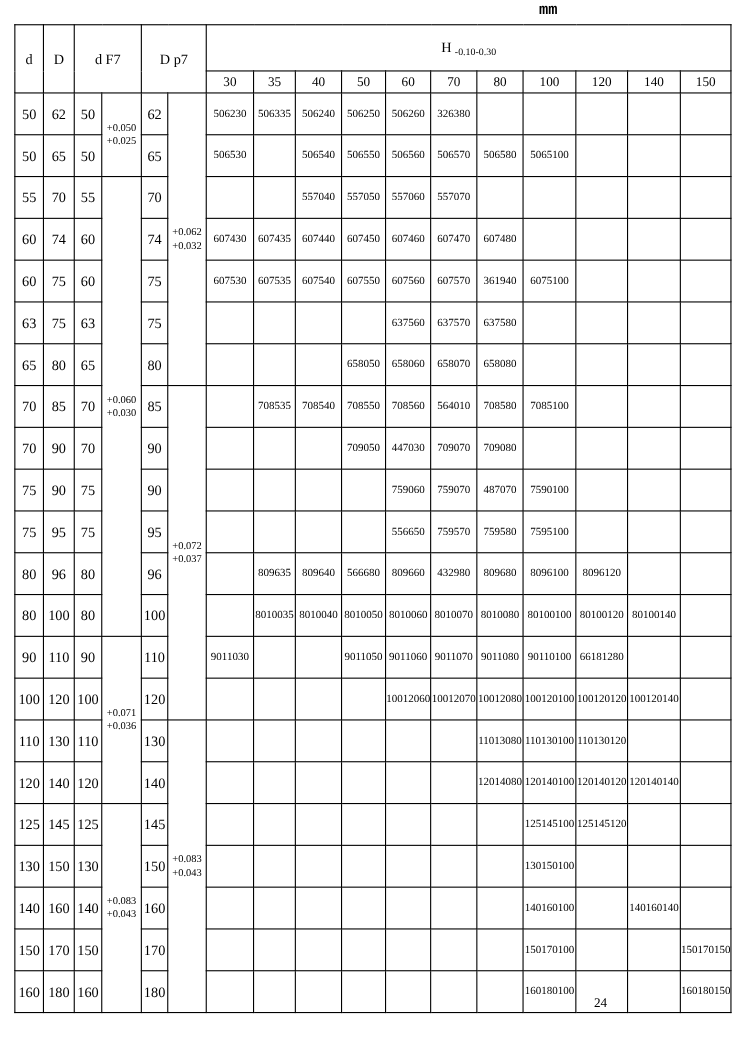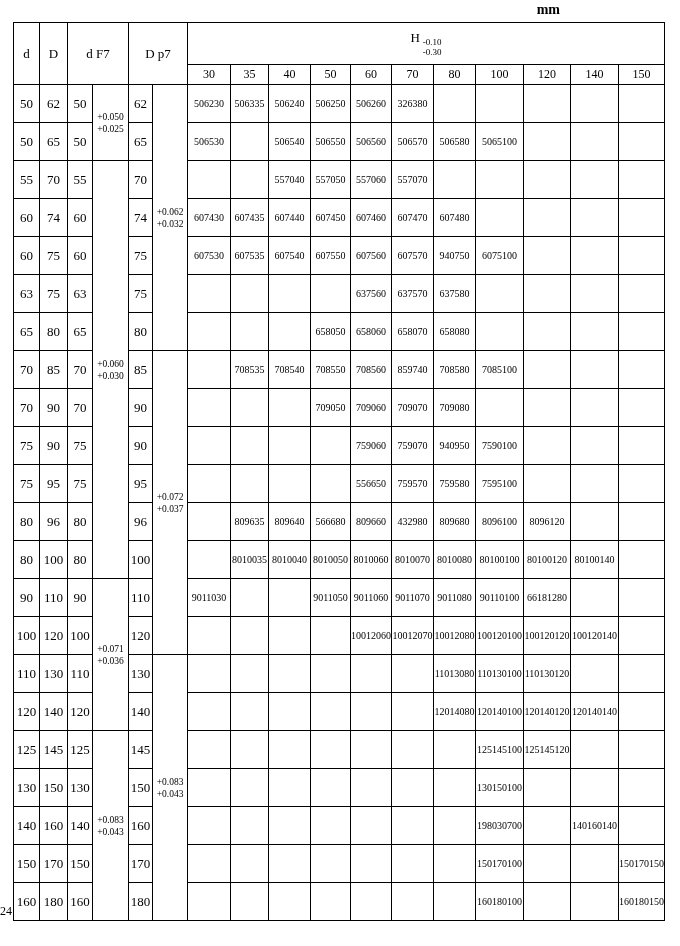--- a/index.html
+++ b/index.html
@@ -6,47 +6,47 @@
   html,body { width:680px; height:946px; }
   body {
     background:#ffffff;
     color:#000000;
     font-family:"Liberation Serif", serif;
     position:relative;
   }
   .page { position:absolute; inset:0; }
   .unit-label {
     position:absolute; top:2px; left:490px; width:70px;
-    text-align:right; font-weight:bold; font-size:14px;
+    text-align:left; font-weight:bold; font-size:14px;font-family:Liberation Mono, monospace;
   }
   table.spec-table {
     position:absolute; left:13px; top:22px;
     border-collapse:collapse; table-layout:fixed; width:651px;
     background:#fff;
   }
   th, td {
     border:1px solid #000;
     text-align:center; vertical-align:middle;
     padding:0; overflow:hidden; white-space:nowrap;
   }
   thead tr.main-head th { height:42px; font-size:13px; font-weight:normal; }
   th.h-col { height:20px; font-size:12px; font-weight:normal; }
   tbody td { height:38px; }
   td.dim { font-size:13px; }
   td.data-cell { font-size:10px; }
   td.tol div { font-size:9.5px; line-height:12px; }
   .h-main { font-size:13px; }
   .h-tol {
-    display:inline-flex; flex-direction:column;
+    display:inline-flex; flex-direction:row;
     text-align:left; font-size:9px; line-height:10px;
     margin-left:3px; vertical-align:-3px;
   }
   .page-number {
     position:absolute; top:904px; left:0; width:552px;
-    text-align:left; font-size:12px;
+    text-align:right; font-size:12px;
   }
 </style>
 </head>
 <body>
 
 <div class="page">
 
   <div class="unit-label">mm</div>
 
   <table class="spec-table">
@@ -181,21 +181,21 @@
           <td class="dim">60</td>
           <td class="dim">75</td>
           <td class="dim">60</td>
           <td class="dim">75</td>
           <td class="data-cell">607530</td>
           <td class="data-cell">607535</td>
           <td class="data-cell">607540</td>
           <td class="data-cell">607550</td>
           <td class="data-cell">607560</td>
           <td class="data-cell">607570</td>
-          <td class="data-cell">940750</td>
+          <td class="data-cell">361940</td>
           <td class="data-cell">6075100</td>
           <td class="data-cell"></td>
           <td class="data-cell"></td>
           <td class="data-cell"></td>
         </tr>
         <tr>
           <td class="dim">63</td>
           <td class="dim">75</td>
           <td class="dim">63</td>
           <td class="dim">75</td>
@@ -235,56 +235,56 @@
           <td class="dim">85</td>
           <td class="tol" rowspan="8">
             <div>+0.072</div>
             <div>+0.037</div>
           </td>
           <td class="data-cell"></td>
           <td class="data-cell">708535</td>
           <td class="data-cell">708540</td>
           <td class="data-cell">708550</td>
           <td class="data-cell">708560</td>
-          <td class="data-cell">859740</td>
+          <td class="data-cell">564010</td>
           <td class="data-cell">708580</td>
           <td class="data-cell">7085100</td>
           <td class="data-cell"></td>
           <td class="data-cell"></td>
           <td class="data-cell"></td>
         </tr>
         <tr>
           <td class="dim">70</td>
           <td class="dim">90</td>
           <td class="dim">70</td>
           <td class="dim">90</td>
           <td class="data-cell"></td>
           <td class="data-cell"></td>
           <td class="data-cell"></td>
           <td class="data-cell">709050</td>
-          <td class="data-cell">709060</td>
+          <td class="data-cell">447030</td>
           <td class="data-cell">709070</td>
           <td class="data-cell">709080</td>
           <td class="data-cell"></td>
           <td class="data-cell"></td>
           <td class="data-cell"></td>
           <td class="data-cell"></td>
         </tr>
         <tr>
           <td class="dim">75</td>
           <td class="dim">90</td>
           <td class="dim">75</td>
           <td class="dim">90</td>
           <td class="data-cell"></td>
           <td class="data-cell"></td>
           <td class="data-cell"></td>
           <td class="data-cell"></td>
           <td class="data-cell">759060</td>
           <td class="data-cell">759070</td>
-          <td class="data-cell">940950</td>
+          <td class="data-cell">487070</td>
           <td class="data-cell">7590100</td>
           <td class="data-cell"></td>
           <td class="data-cell"></td>
           <td class="data-cell"></td>
         </tr>
         <tr>
           <td class="dim">75</td>
           <td class="dim">95</td>
           <td class="dim">75</td>
           <td class="dim">95</td>
@@ -453,21 +453,21 @@
           <td class="dim">160</td>
           <td class="dim">140</td>
           <td class="dim">160</td>
           <td class="data-cell"></td>
           <td class="data-cell"></td>
           <td class="data-cell"></td>
           <td class="data-cell"></td>
           <td class="data-cell"></td>
           <td class="data-cell"></td>
           <td class="data-cell"></td>
-          <td class="data-cell">198030700</td>
+          <td class="data-cell">140160100</td>
           <td class="data-cell"></td>
           <td class="data-cell">140160140</td>
           <td class="data-cell"></td>
         </tr>
         <tr>
           <td class="dim">150</td>
           <td class="dim">170</td>
           <td class="dim">150</td>
           <td class="dim">170</td>
           <td class="data-cell"></td>

